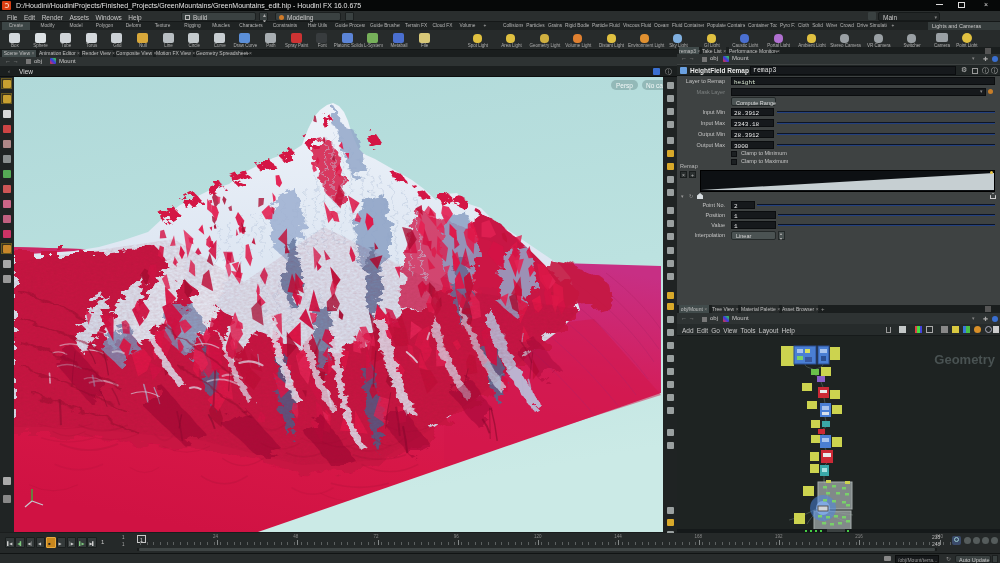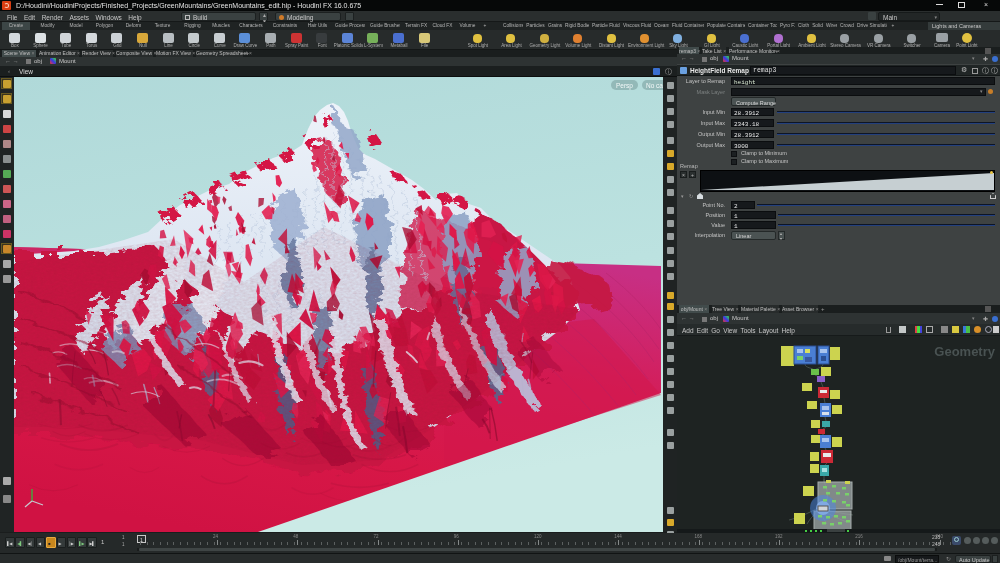--- a/index.html
+++ b/index.html
@@ -916,21 +916,21 @@
     <span class="abs" style="left:238px;top:2px;width:7px;height:7px;background:linear-gradient(90deg,#d44 33%,#4d4 33%,#4d4 66%,#44d 66%);"></span>
     <span class="abs" style="left:249px;top:2px;width:7px;height:7px;border:1px solid #aaa;"></span>
     <span class="abs" style="left:264px;top:2px;width:7px;height:7px;background:#888;"></span>
     <span class="abs" style="left:275px;top:2px;width:7px;height:7px;background:#d8c840;"></span>
     <span class="abs" style="left:286px;top:2px;width:7px;height:7px;background:linear-gradient(90deg,#3a78d8 50%,#48c048 50%);"></span>
     <span class="abs" style="left:297px;top:2px;width:7px;height:7px;background:#d88f28;border-radius:50%;"></span>
     <span class="abs" style="left:308px;top:2px;width:7px;height:7px;border:1.5px solid #aab;border-radius:50%;"></span>
     <span class="abs" style="left:316px;top:2px;width:6px;height:7px;background:#ccc;"></span>
   </div>
     <div class="abs" style="left:0;top:31px;width:323px;height:193px;background:#1e2322;overflow:hidden;" id="netcanvas">
-    <span class="abs" style="right:5px;top:8px;font-size:13px;font-weight:bold;color:#495252;">Geometry</span>
+    <span class="abs" style="right:5px;top:16px;font-size:13px;font-weight:bold;color:#495252;">Geometry</span>
     <svg width="323" height="193" style="position:absolute;left:0;top:0;">
       <g stroke="#5a6a62" stroke-width="0.7" fill="none" opacity="0.9">
         <path d="M 128,28 C 128,32 136,32 137,34"></path>
         <path d="M 146,28 C 146,32 139,32 138,34"></path>
         <path d="M 138,39 L 142,41 M 144,46 L 146,51 M 147,62 L 148,67 M 148,81 L 149,85 M 149,91 L 146,93 M 145,98 L 147,99 M 148,112 L 149,114 M 150,127 L 148,129 M 147,140 L 147,146"></path>
         <path d="M 147,143 C 147,150 152,152 150,166"></path>
         <path d="M 141,172 C 130,178 120,182 112,184"></path>
         <path d="M 141,174 C 136,180 132,184 130,188"></path>
         <path d="M 144,178 C 146,182 148,185 150,188"></path>
         <path d="M 148,176 C 156,180 164,184 170,186"></path>

